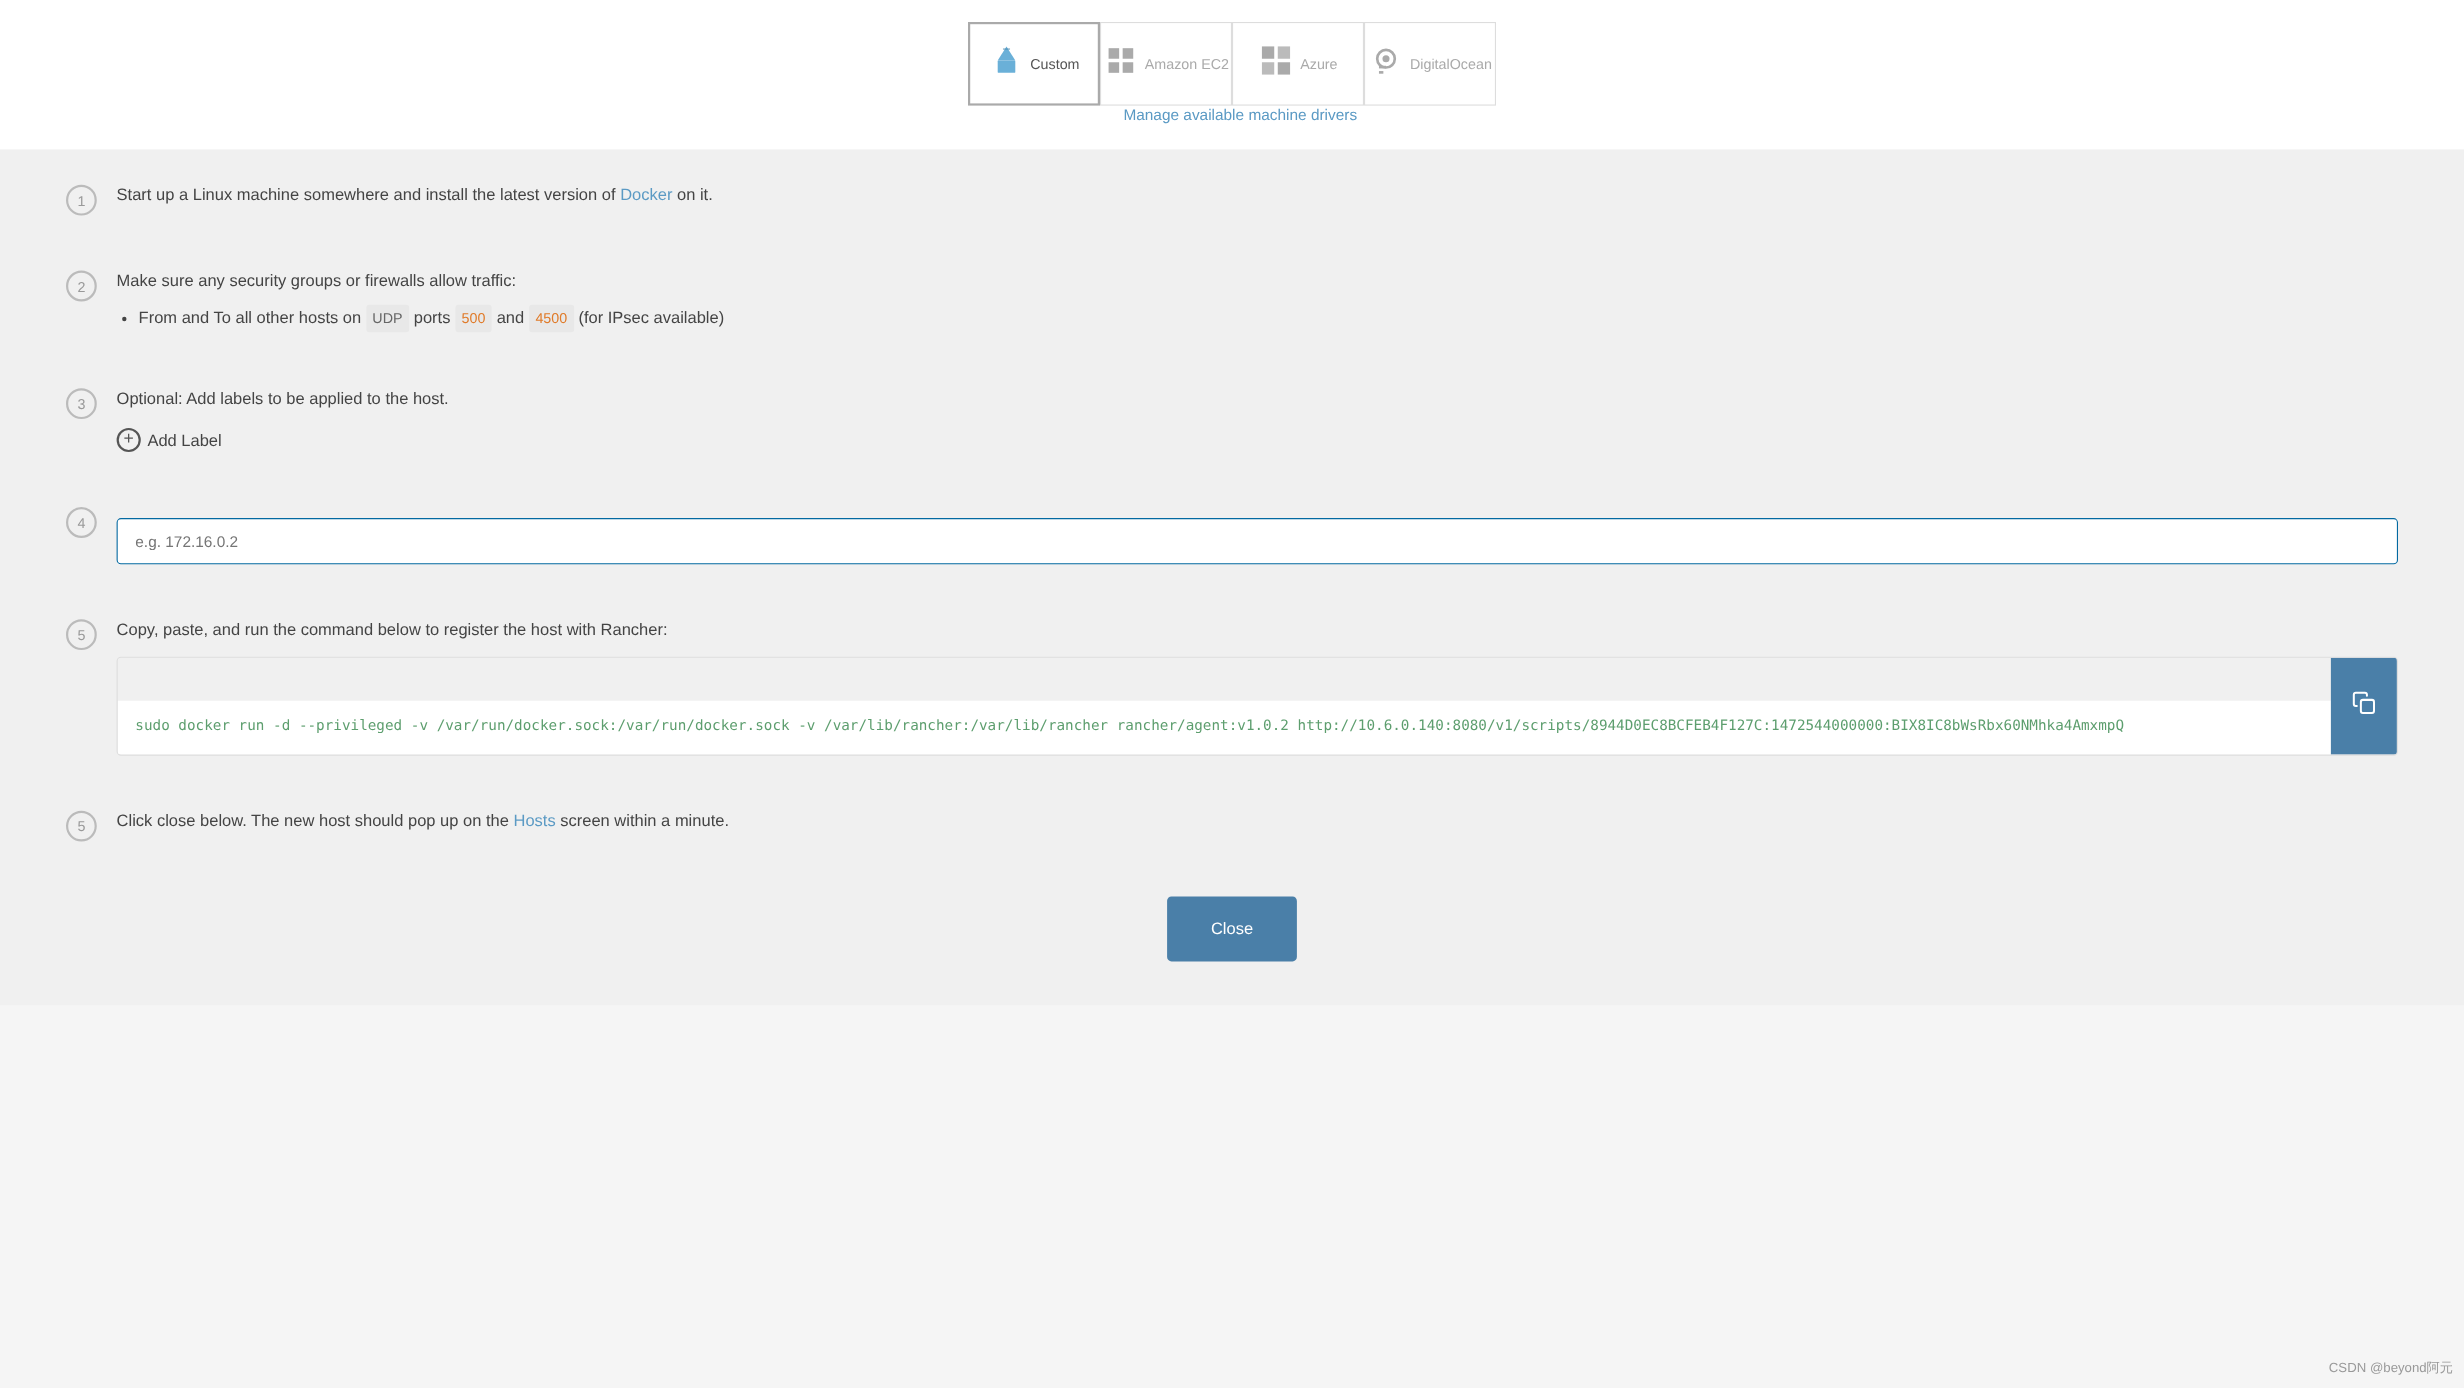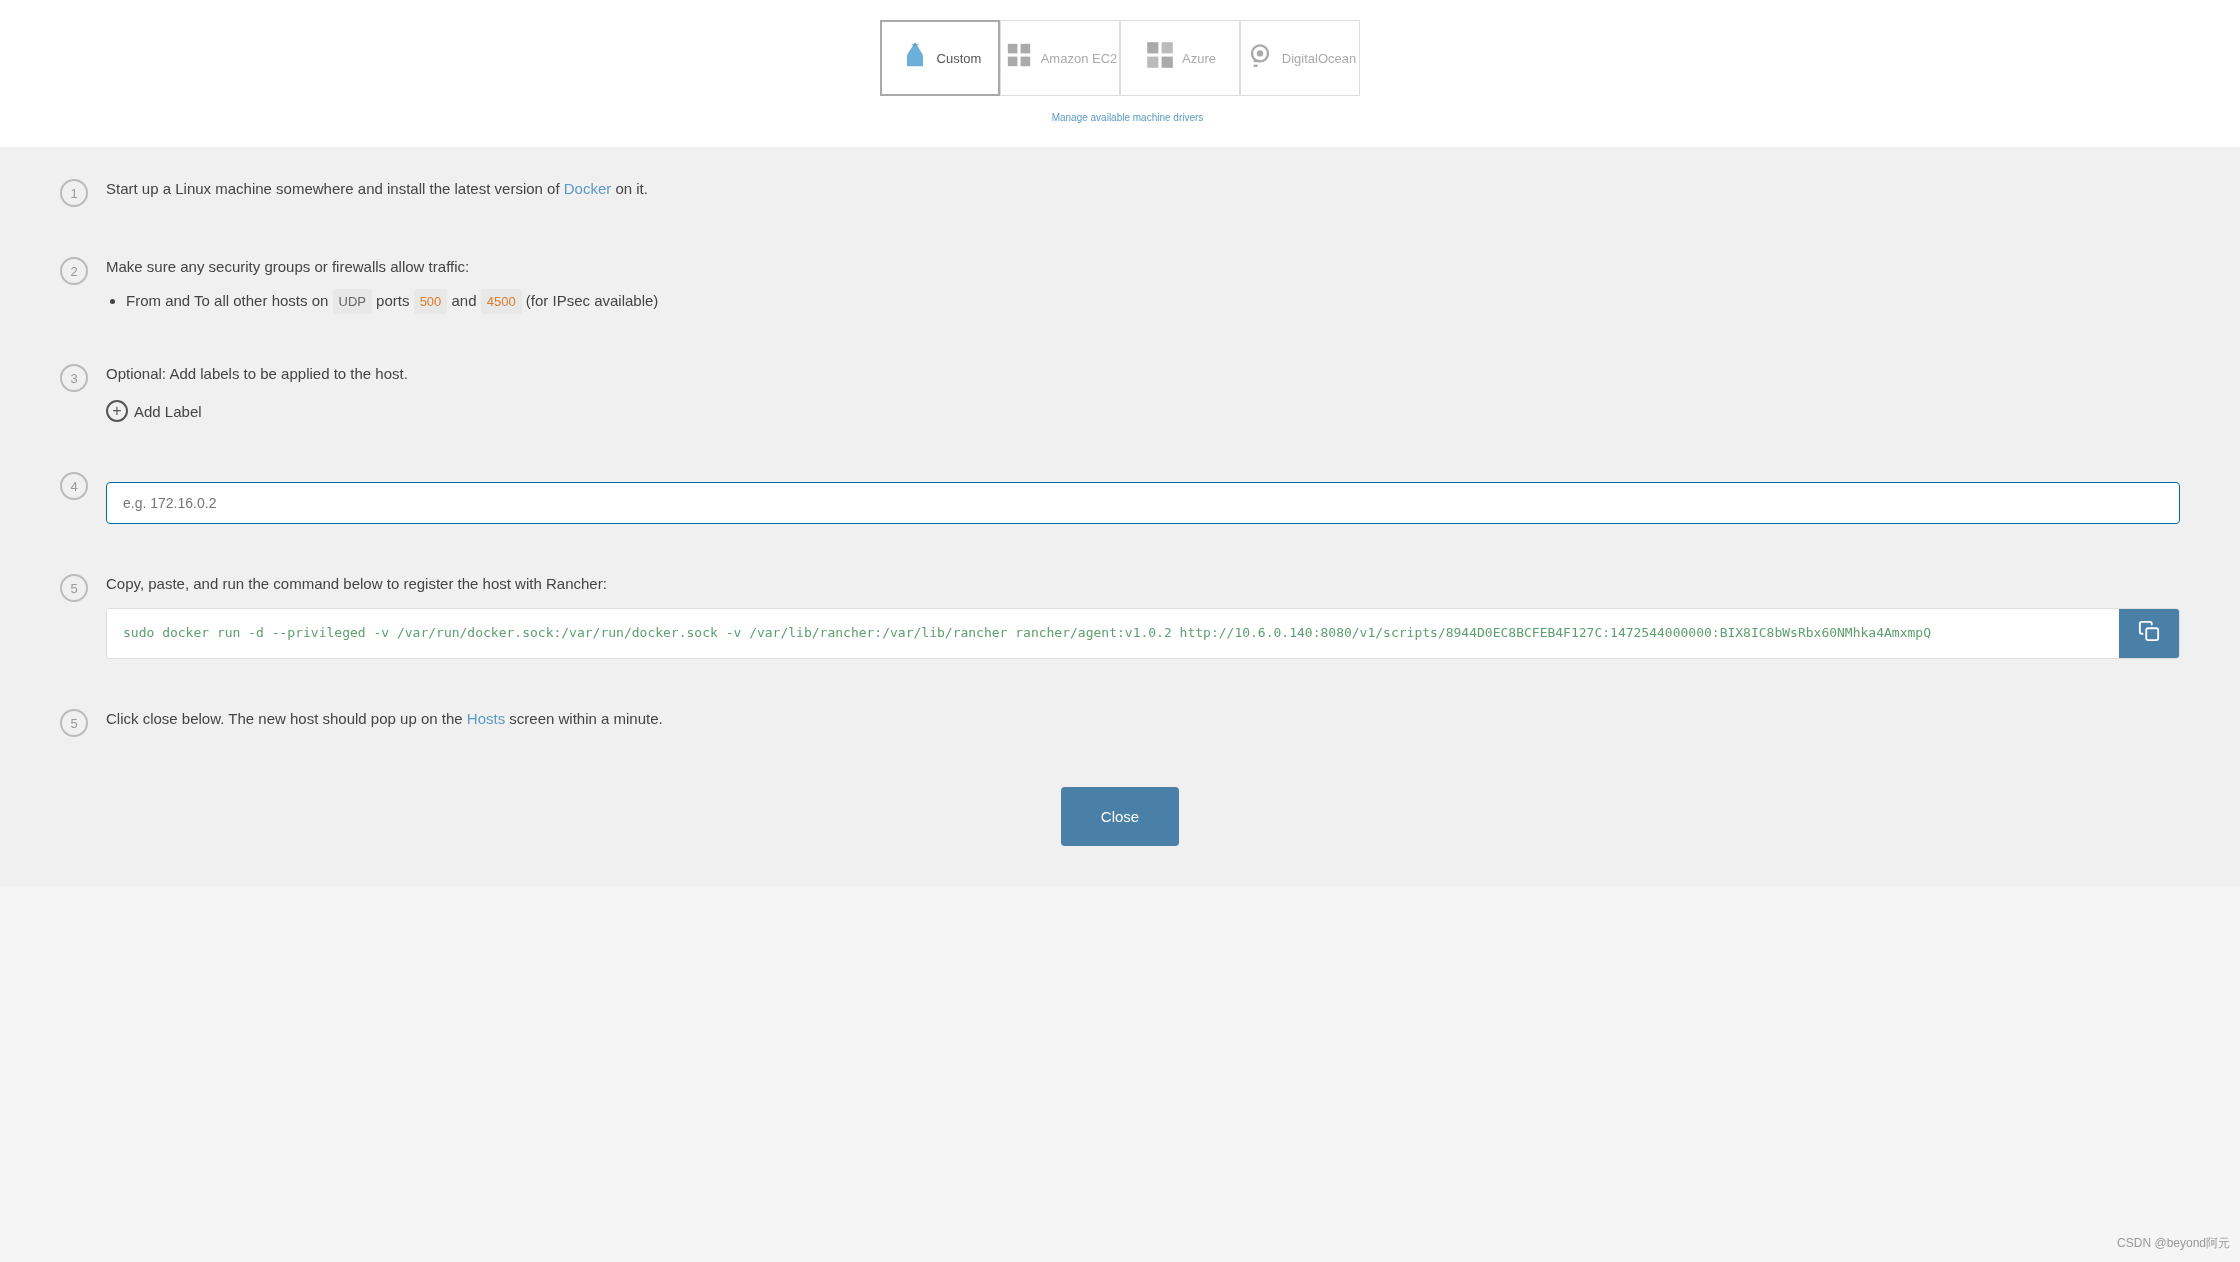--- a/index.html
+++ b/index.html
@@ -52,23 +52,22 @@
 
     .driver-tab.inactive .tab-icon {
       color: #aaa;
     }
 
     .driver-tab.inactive {
       color: #aaa;
     }
 
     .manage-link {
-      margin-top: 16px;
       color: #5b9ac4;
-      font-size: 10px;
+      font-size: 14px;
       cursor: pointer;
       text-decoration: none;
       padding-left: 15px;
     }
 
     .main-content {
       background: #f0f0f0;
       padding: 30px 60px 40px 60px;
       min-height: 600px;
     }
@@ -183,20 +182,21 @@
 
     .command-text {
       flex: 1;
       background: #fff;
       padding: 14px 16px;
       font-family: monospace;
       font-size: 13px;
       color: #5d9e6e;
       line-height: 1.6;
       word-break: break-all;
+      margin-top: 39px;
     }
 
     .copy-btn {
       background: #4a7fa8;
       color: white;
       border: none;
       width: 60px;
       cursor: pointer;
       display: flex;
       align-items: center;

